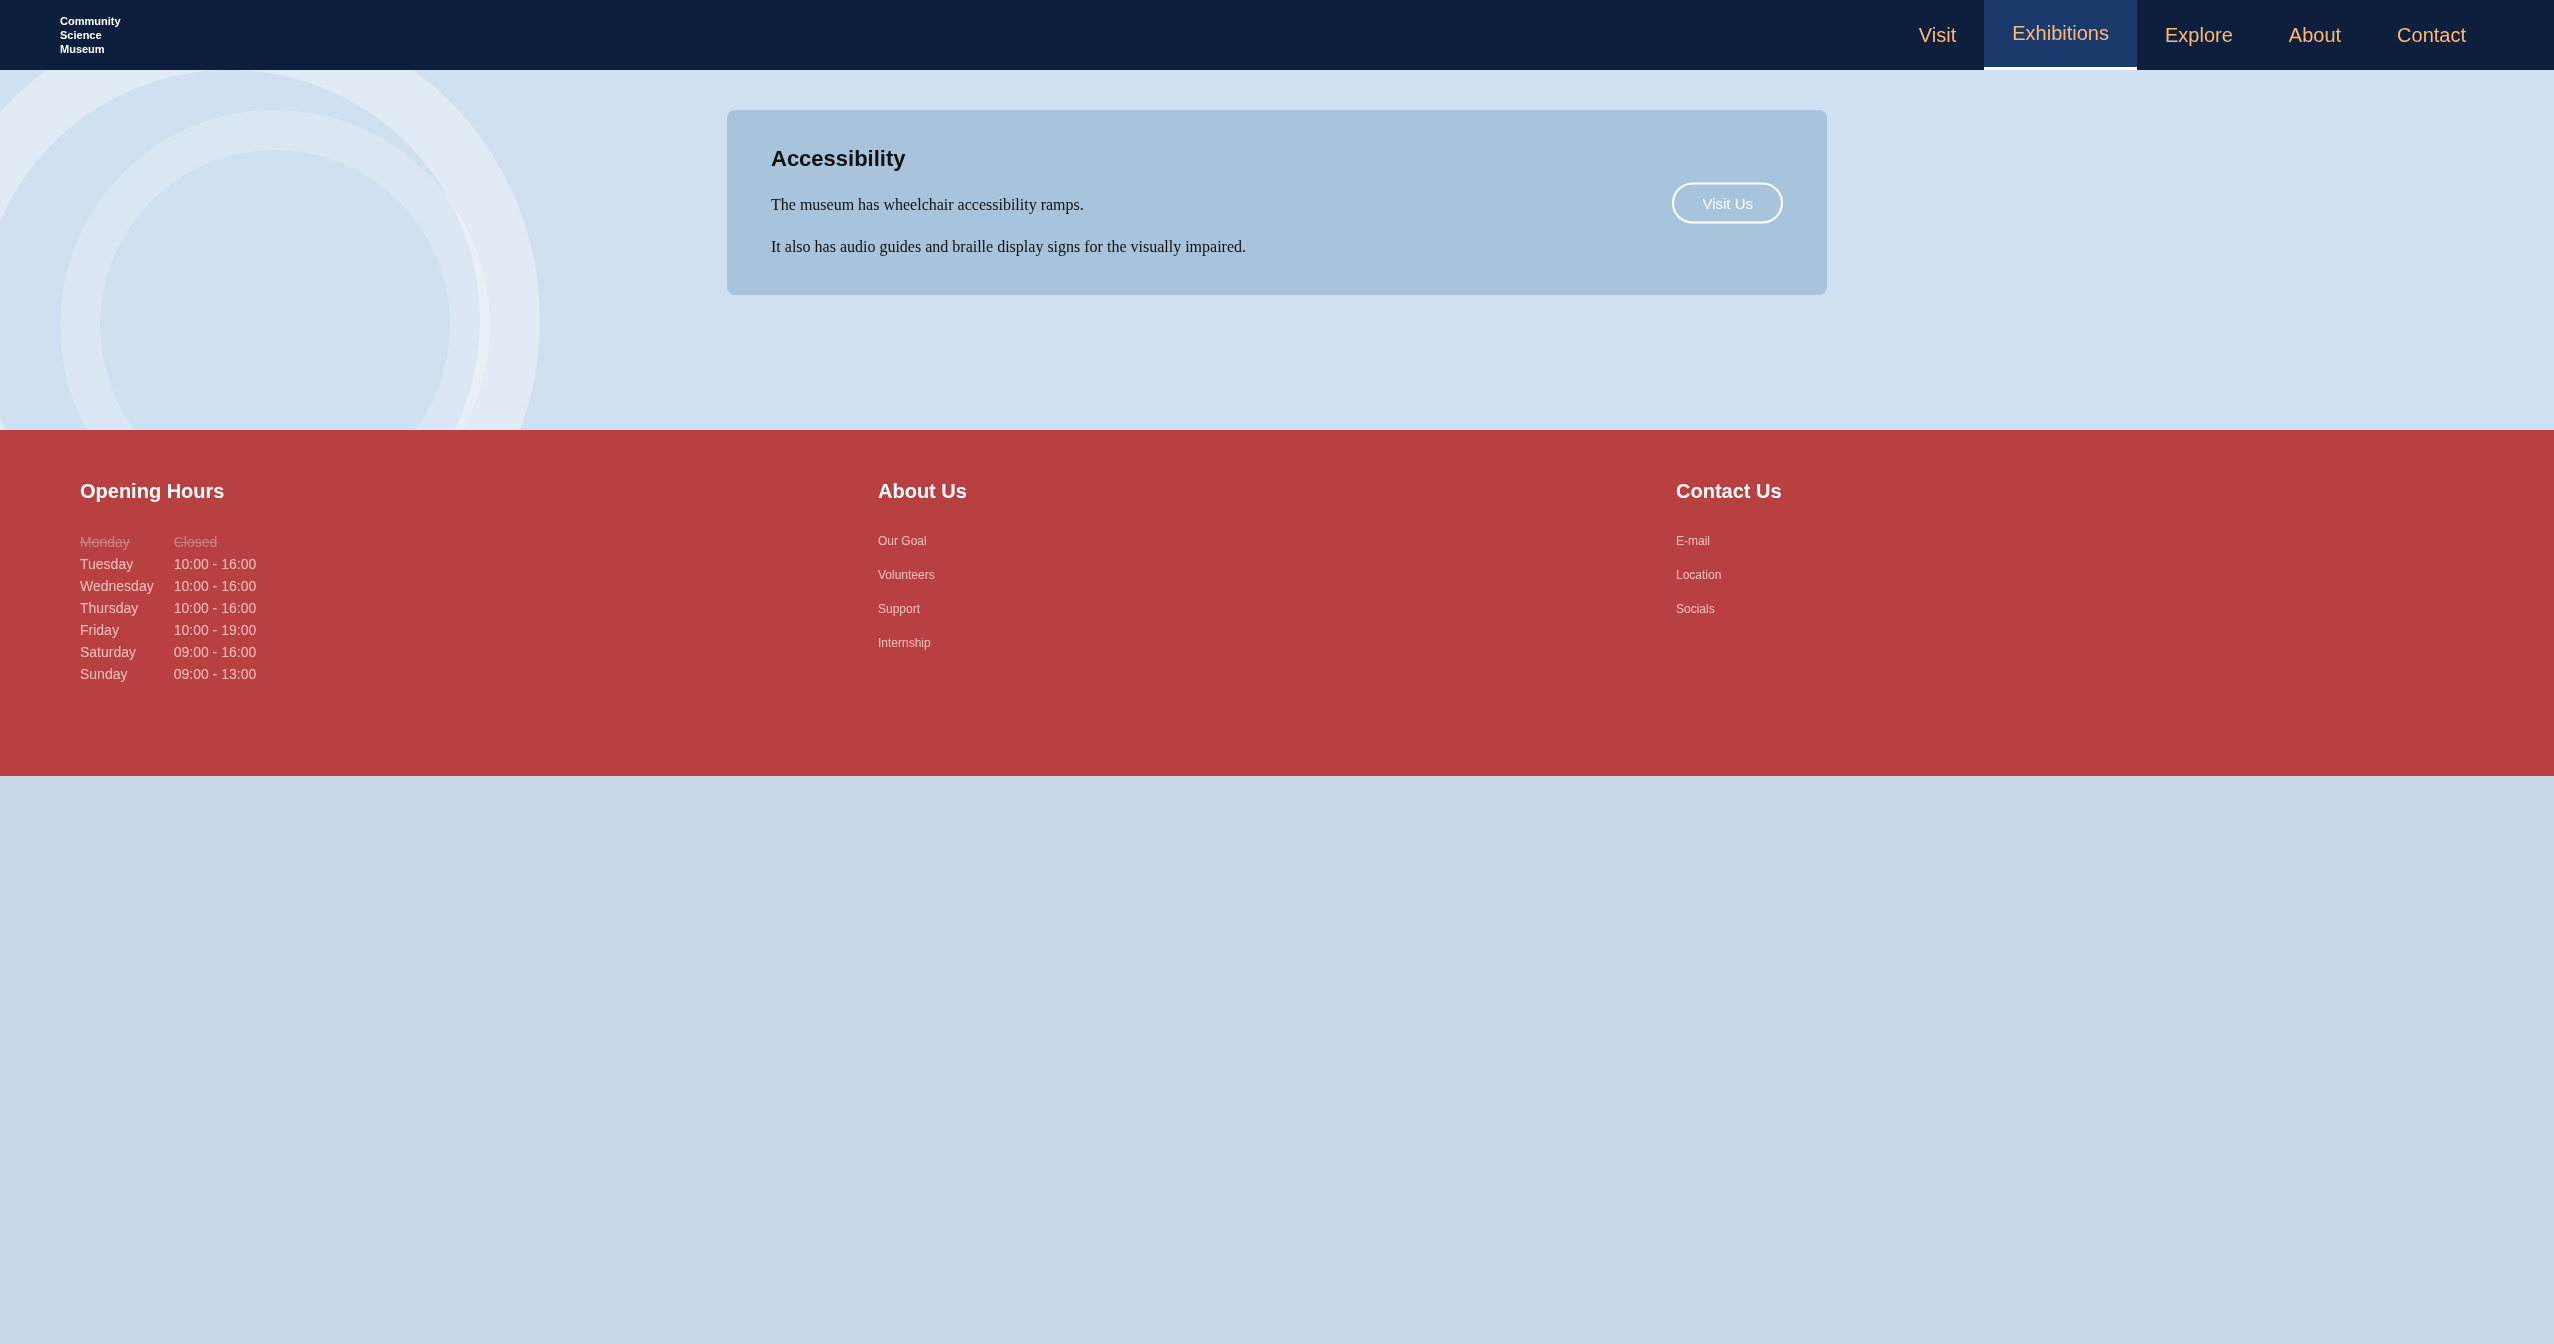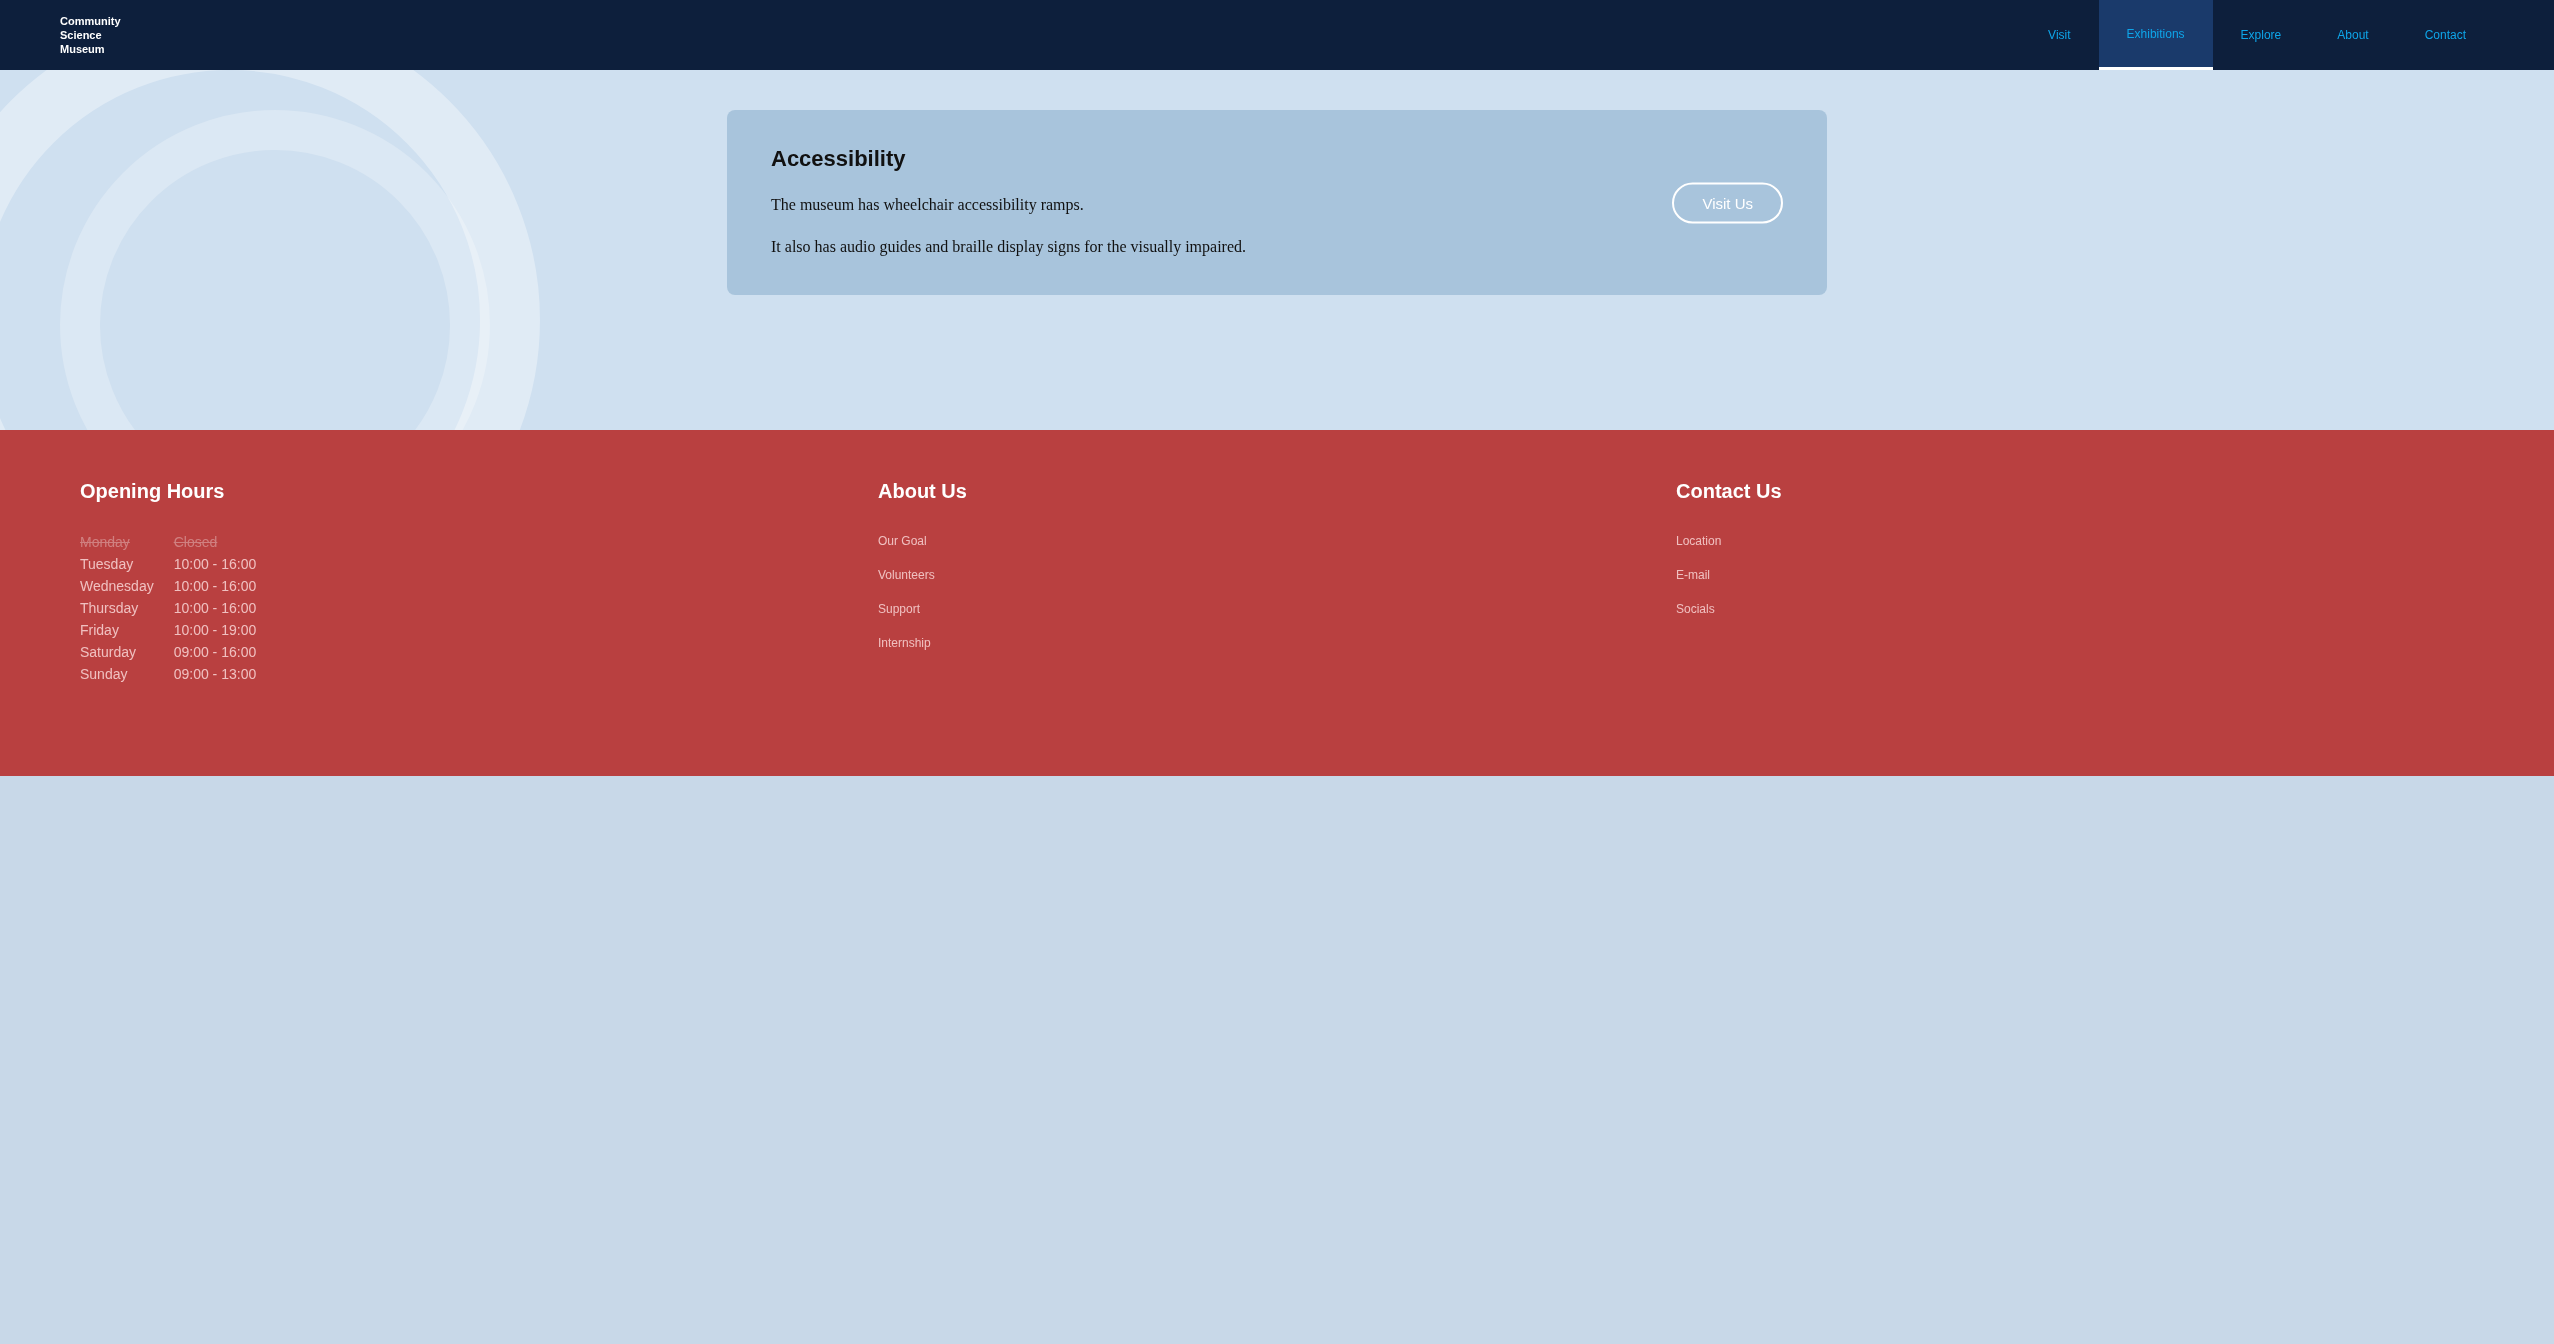--- a/index.html
+++ b/index.html
@@ -22,23 +22,23 @@
       line-height: 1.3;
       margin-right: auto;
       font-family: Arial, sans-serif;
     }
     .nav-links {
       display: flex;
       align-items: stretch;
       height: 100%;
     }
     .nav-link {
-      color: #0ea5e9;
+      color: #fdba74;
       text-decoration: none;
-      font-size: 12px;
+      font-size: 20px;
       font-family: Arial, sans-serif;
       display: flex;
       align-items: center;
       padding: 0 28px;
       height: 100%;
       cursor: pointer;
       white-space: nowrap;
     }
     .nav-link.active {
       background: #1a3a6b;
@@ -238,18 +238,18 @@
         <li><a href="#">Our Goal</a></li>
         <li><a href="#">Volunteers</a></li>
         <li><a href="#">Support</a></li>
         <li><a href="#">Internship</a></li>
       </ul>
   </div>
 
   <div class="footer-col">
     <h3 class="footer-heading">Contact Us</h3>
     <ul class="footer-links" id="contact-links">
+        <li><a href="#">E-mail</a></li>
         <li><a href="#">Location</a></li>
-        <li><a href="#">E-mail</a></li>
         <li><a href="#">Socials</a></li>
       </ul>
   </div>
 </footer>
 
 </body></html>

